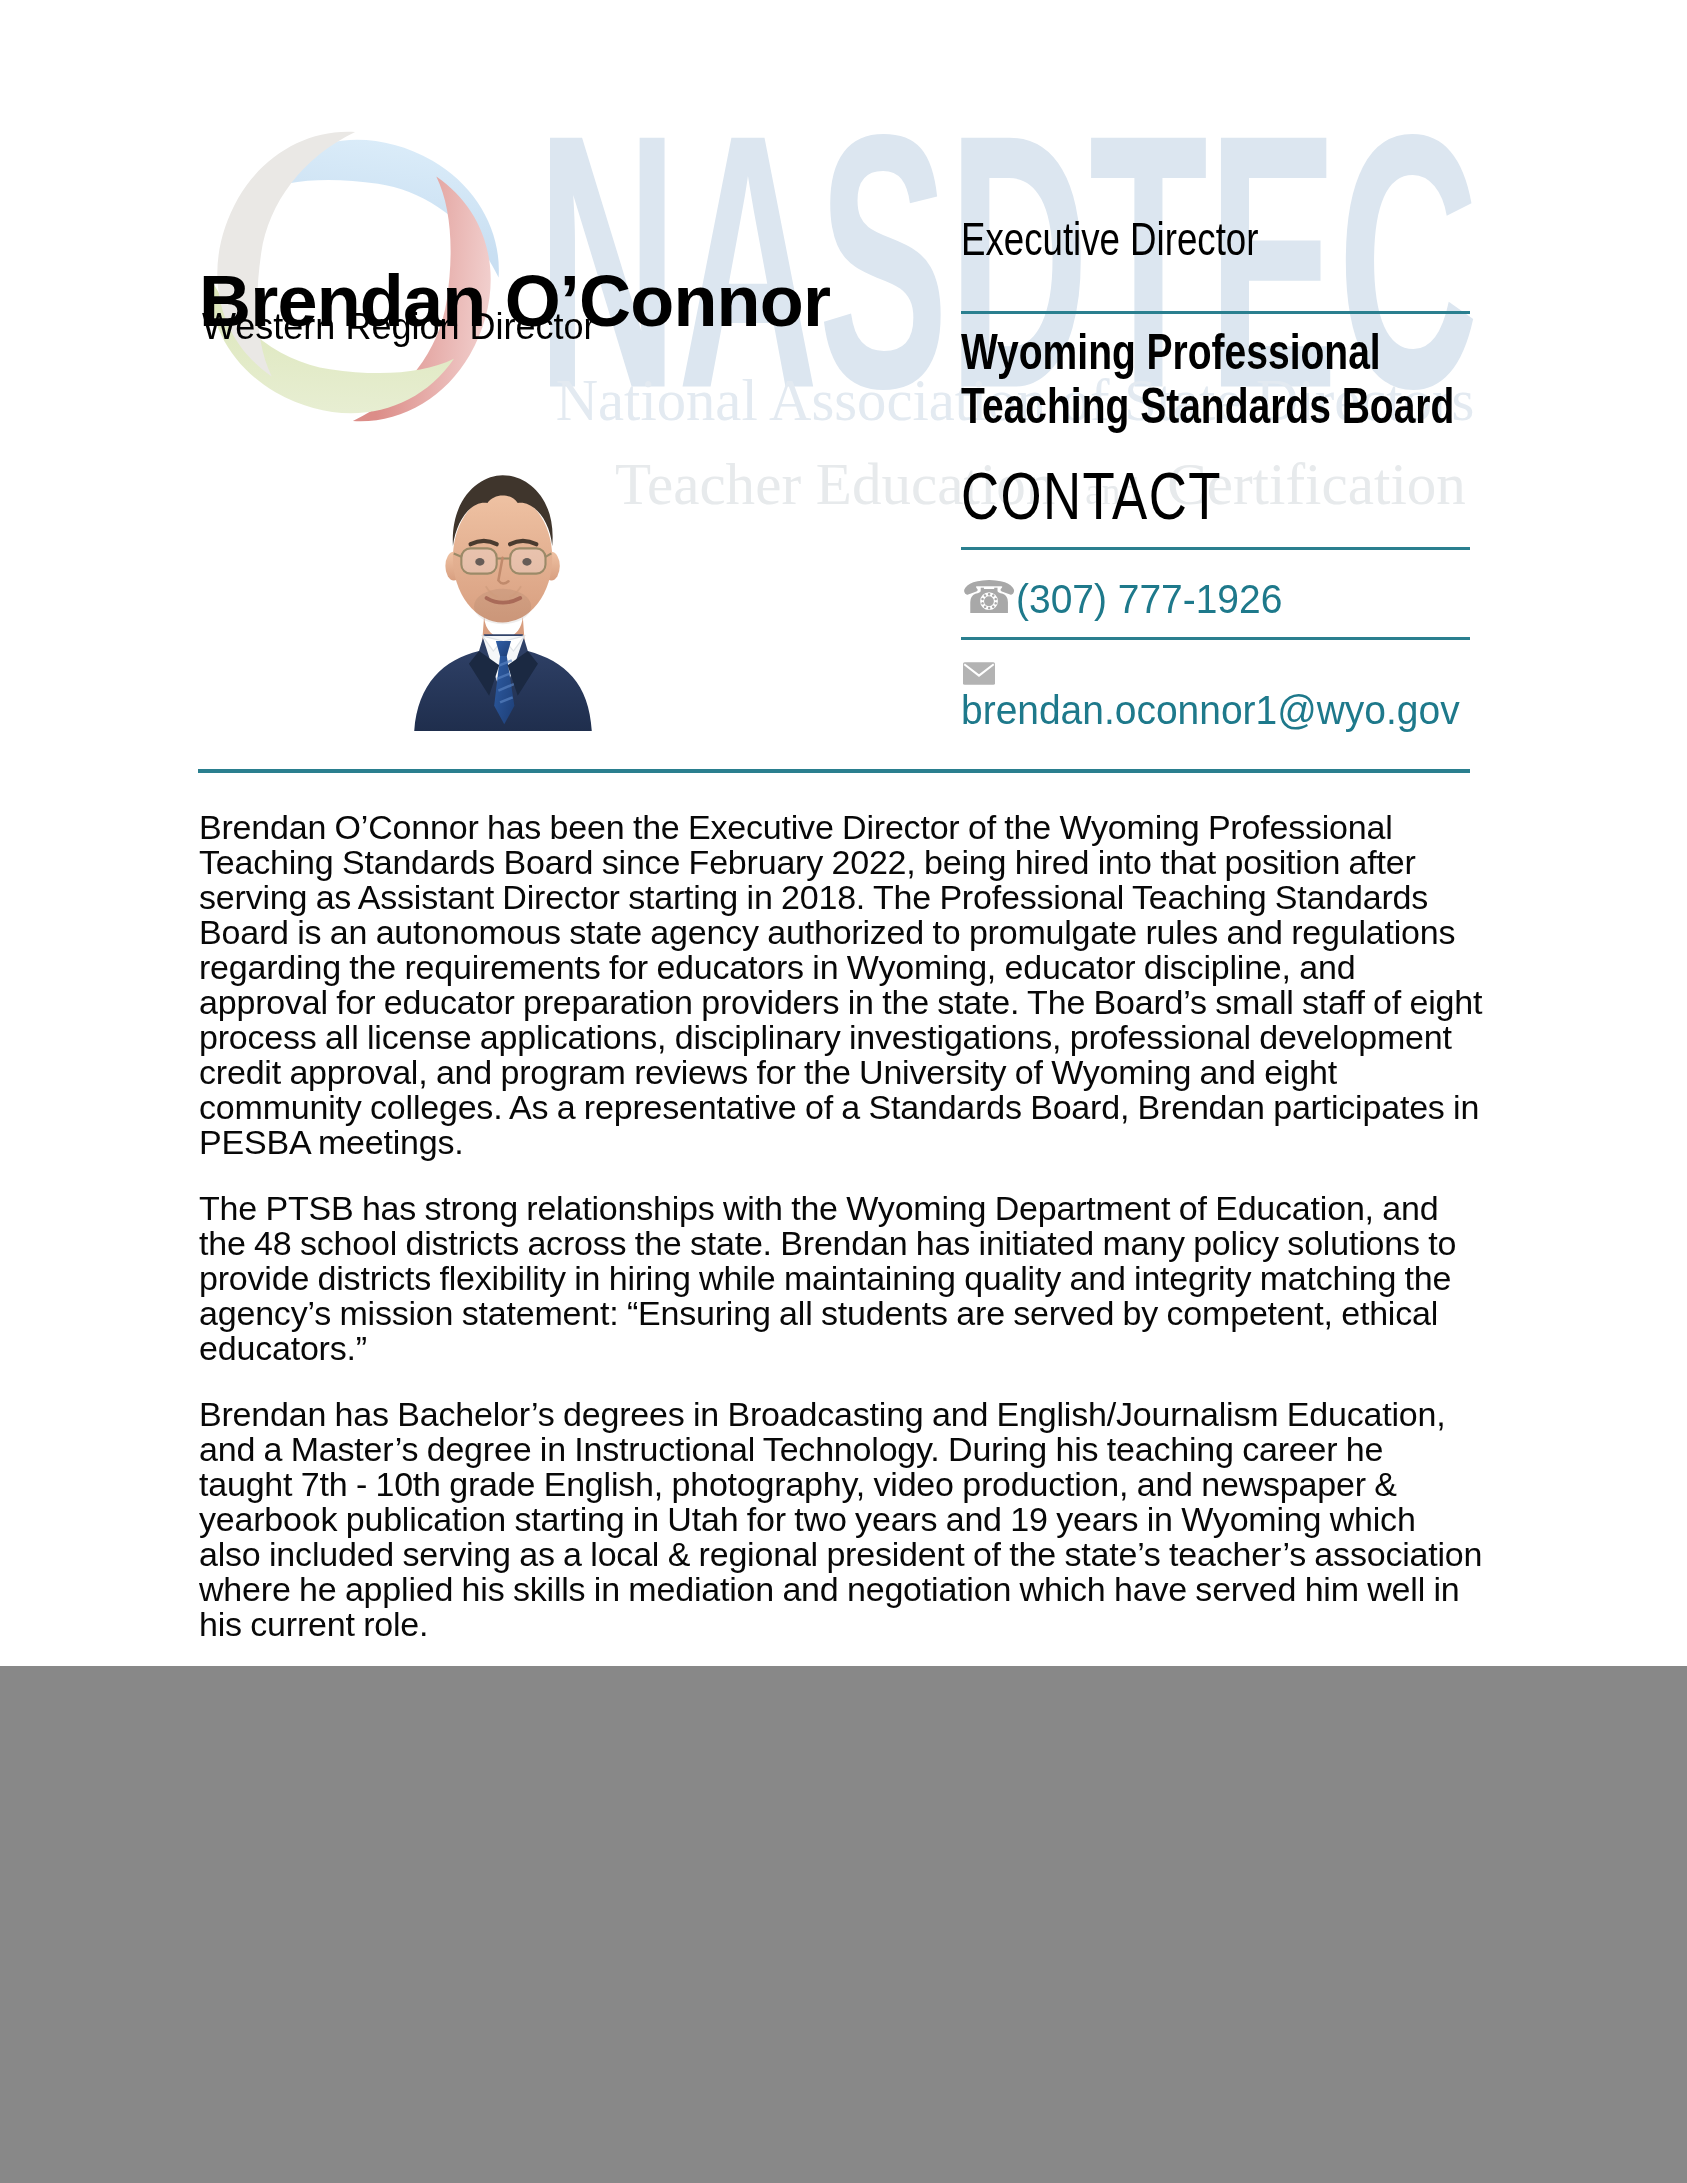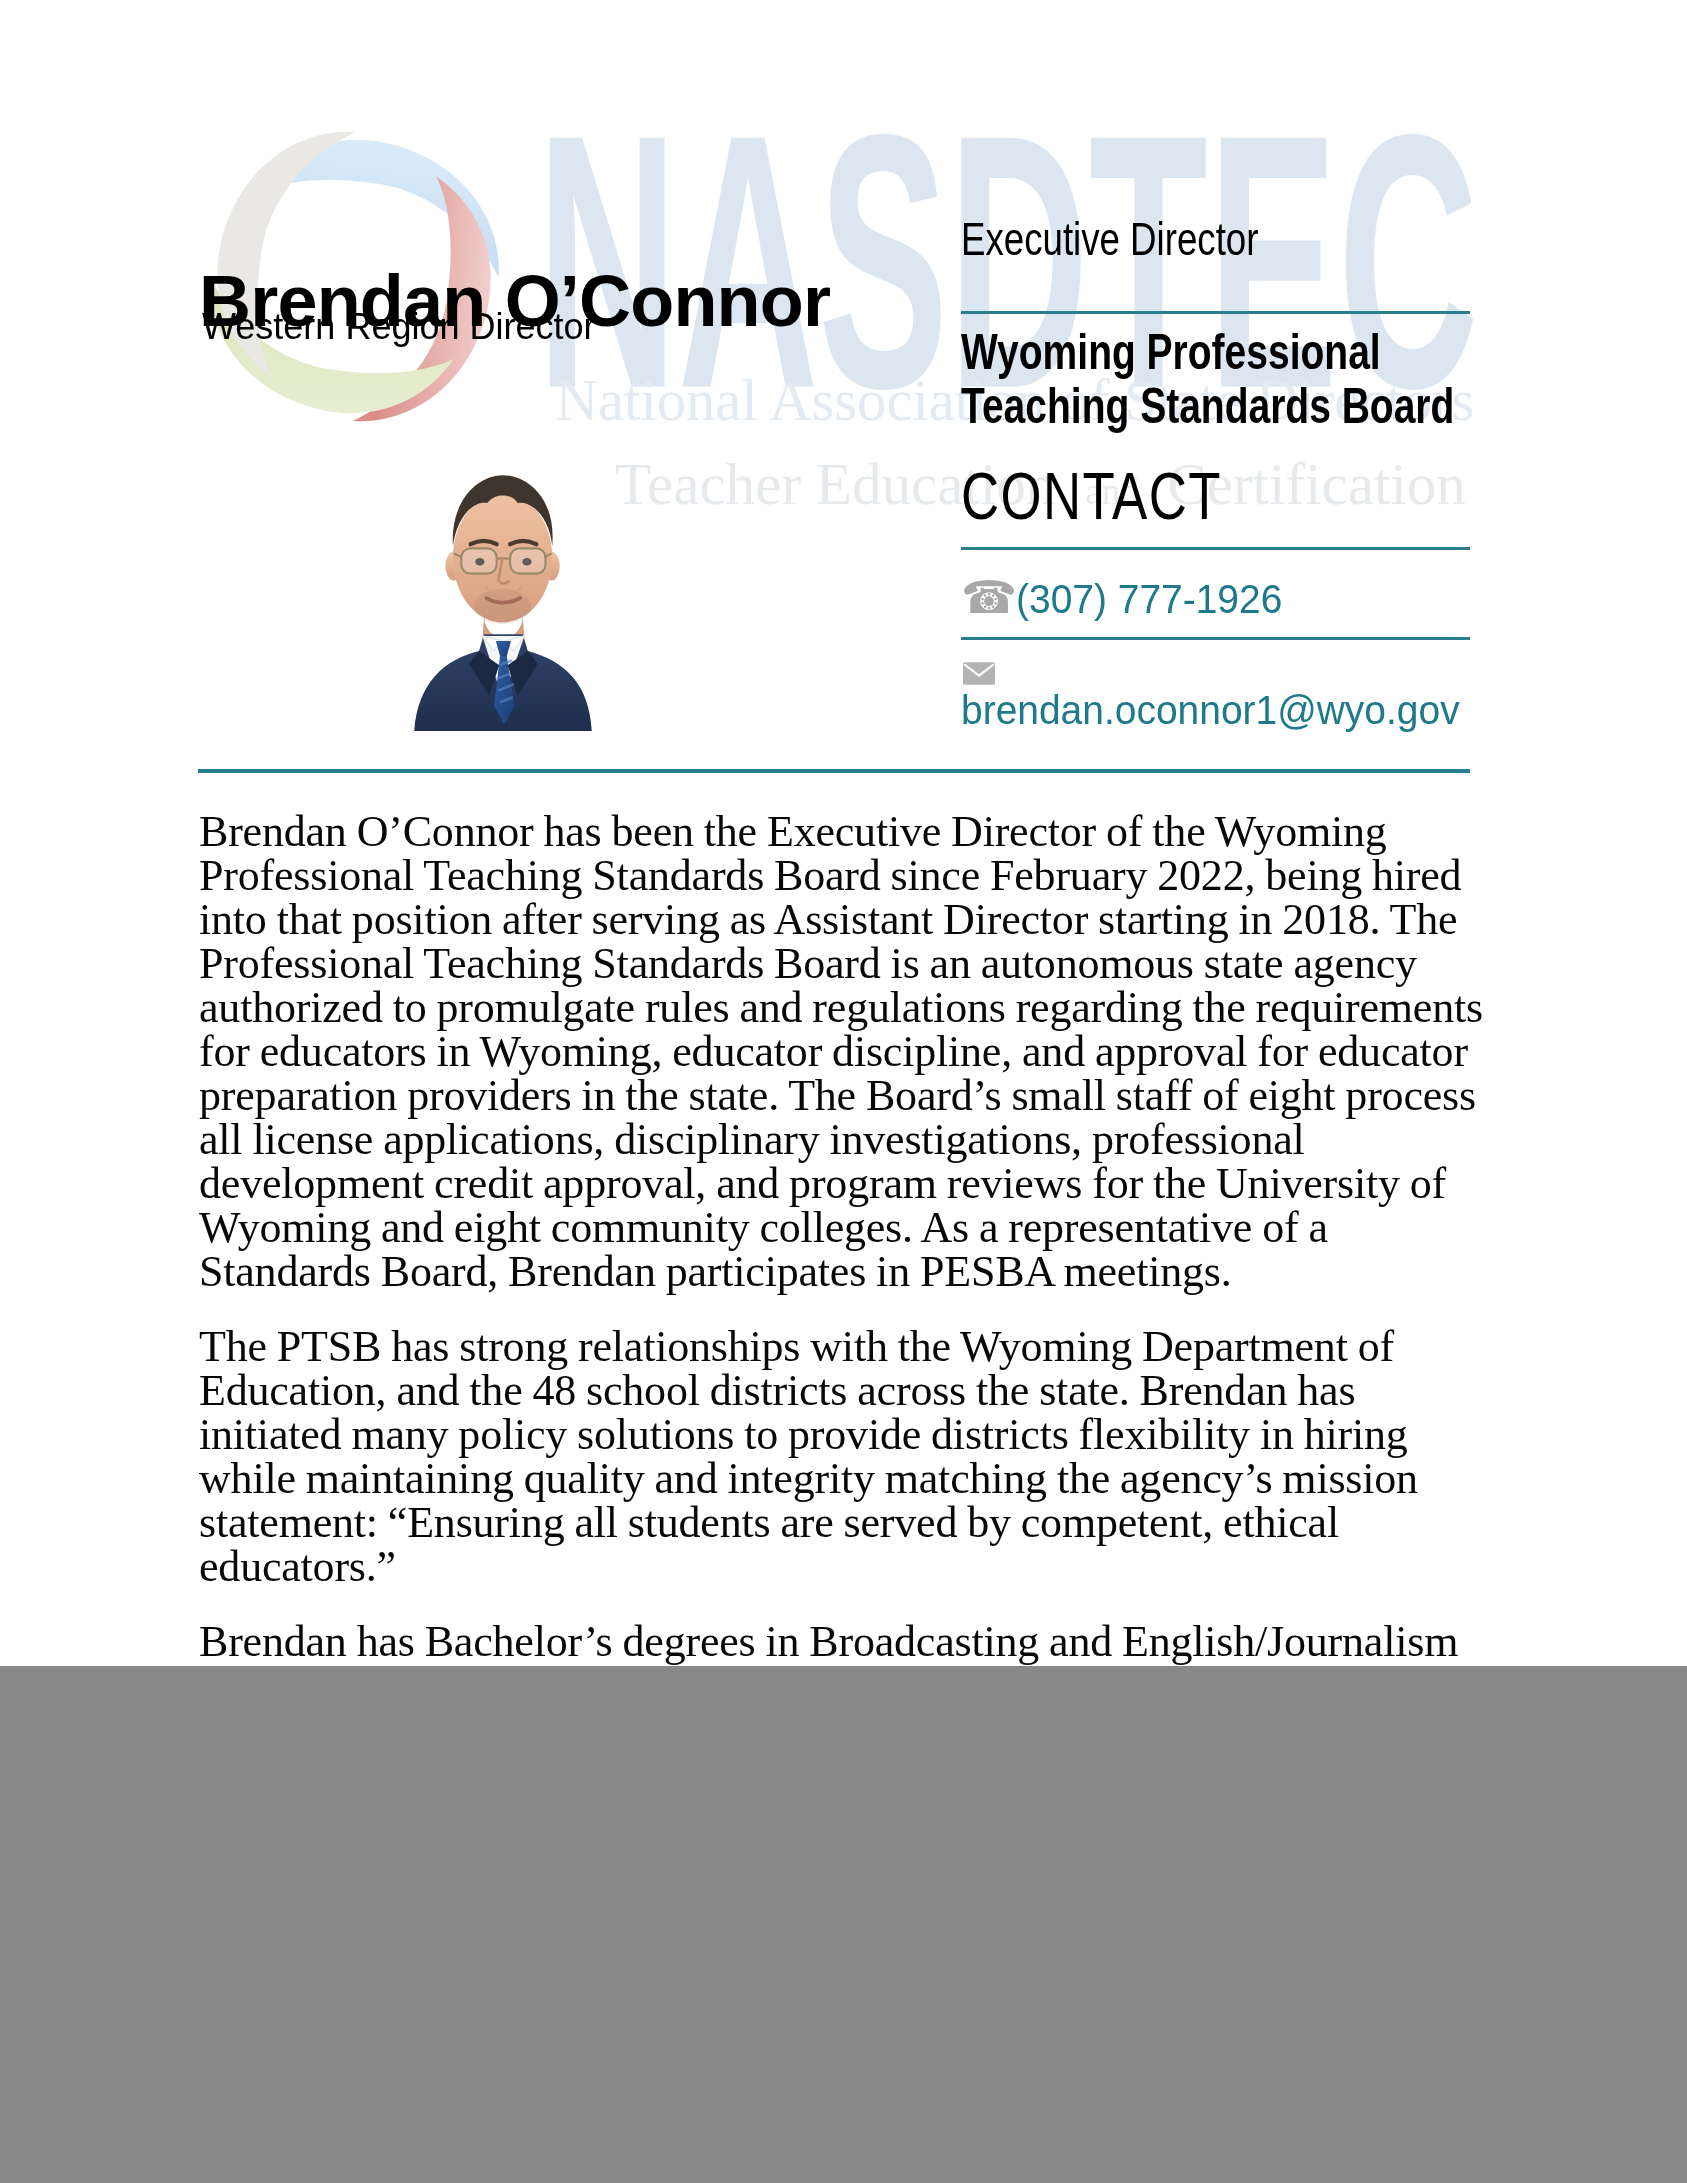--- a/index.html
+++ b/index.html
@@ -59,23 +59,22 @@
   }
   .divider{
     position:absolute;left:198px;top:769px;width:1272px;height:4.2px;background:#2a7f8f;
   }
   
   .bio{
     position:absolute;left:199px;top:810px;width:1285px;
   }
   .bio p{
     margin:0 0 31px 0;
-    font-size:44px;line-height:44px;letter-spacing:-0.2px;word-spacing:-0.8px;
+    font-size:34px;line-height:35px;letter-spacing:-0.2px;word-spacing:-0.8px;
     color:#080808;
-    font-family:Liberation Serif, serif;
   }
 </style>
 </head>
 <body>
 
 <div class="page">
 
   <svg class="wm wm-swoosh" viewBox="0 0 400 400" aria-hidden="true">
     <defs>
       <linearGradient id="redG" x1="0" y1="0" x2="0.6" y2="1">

